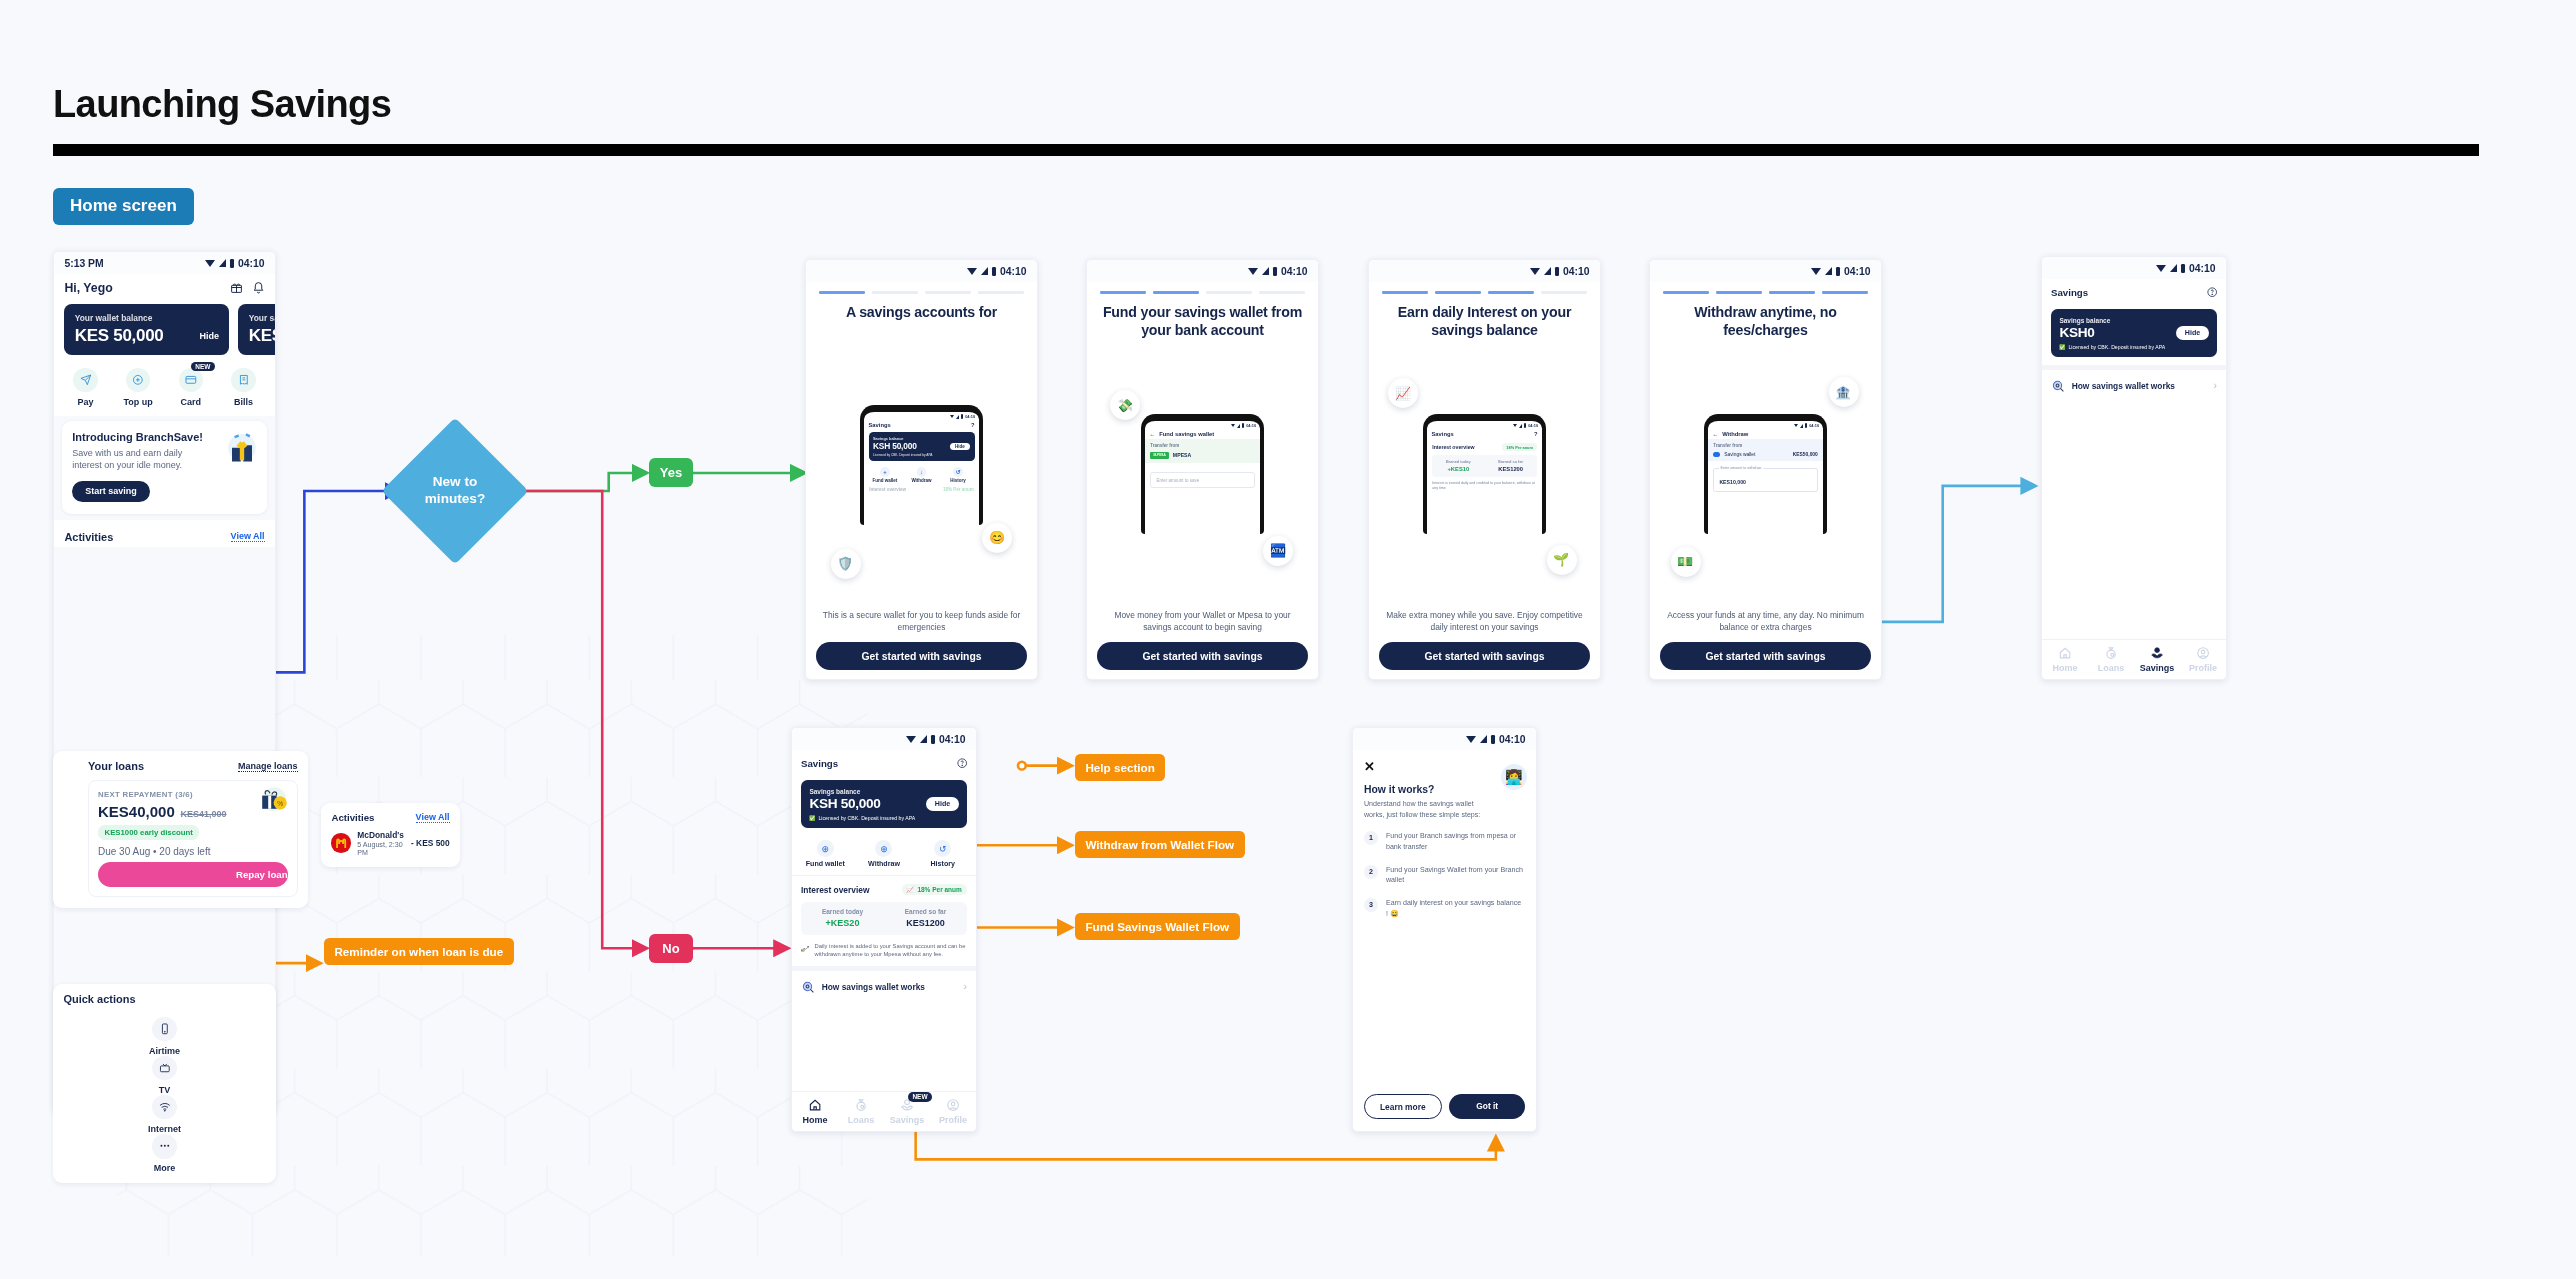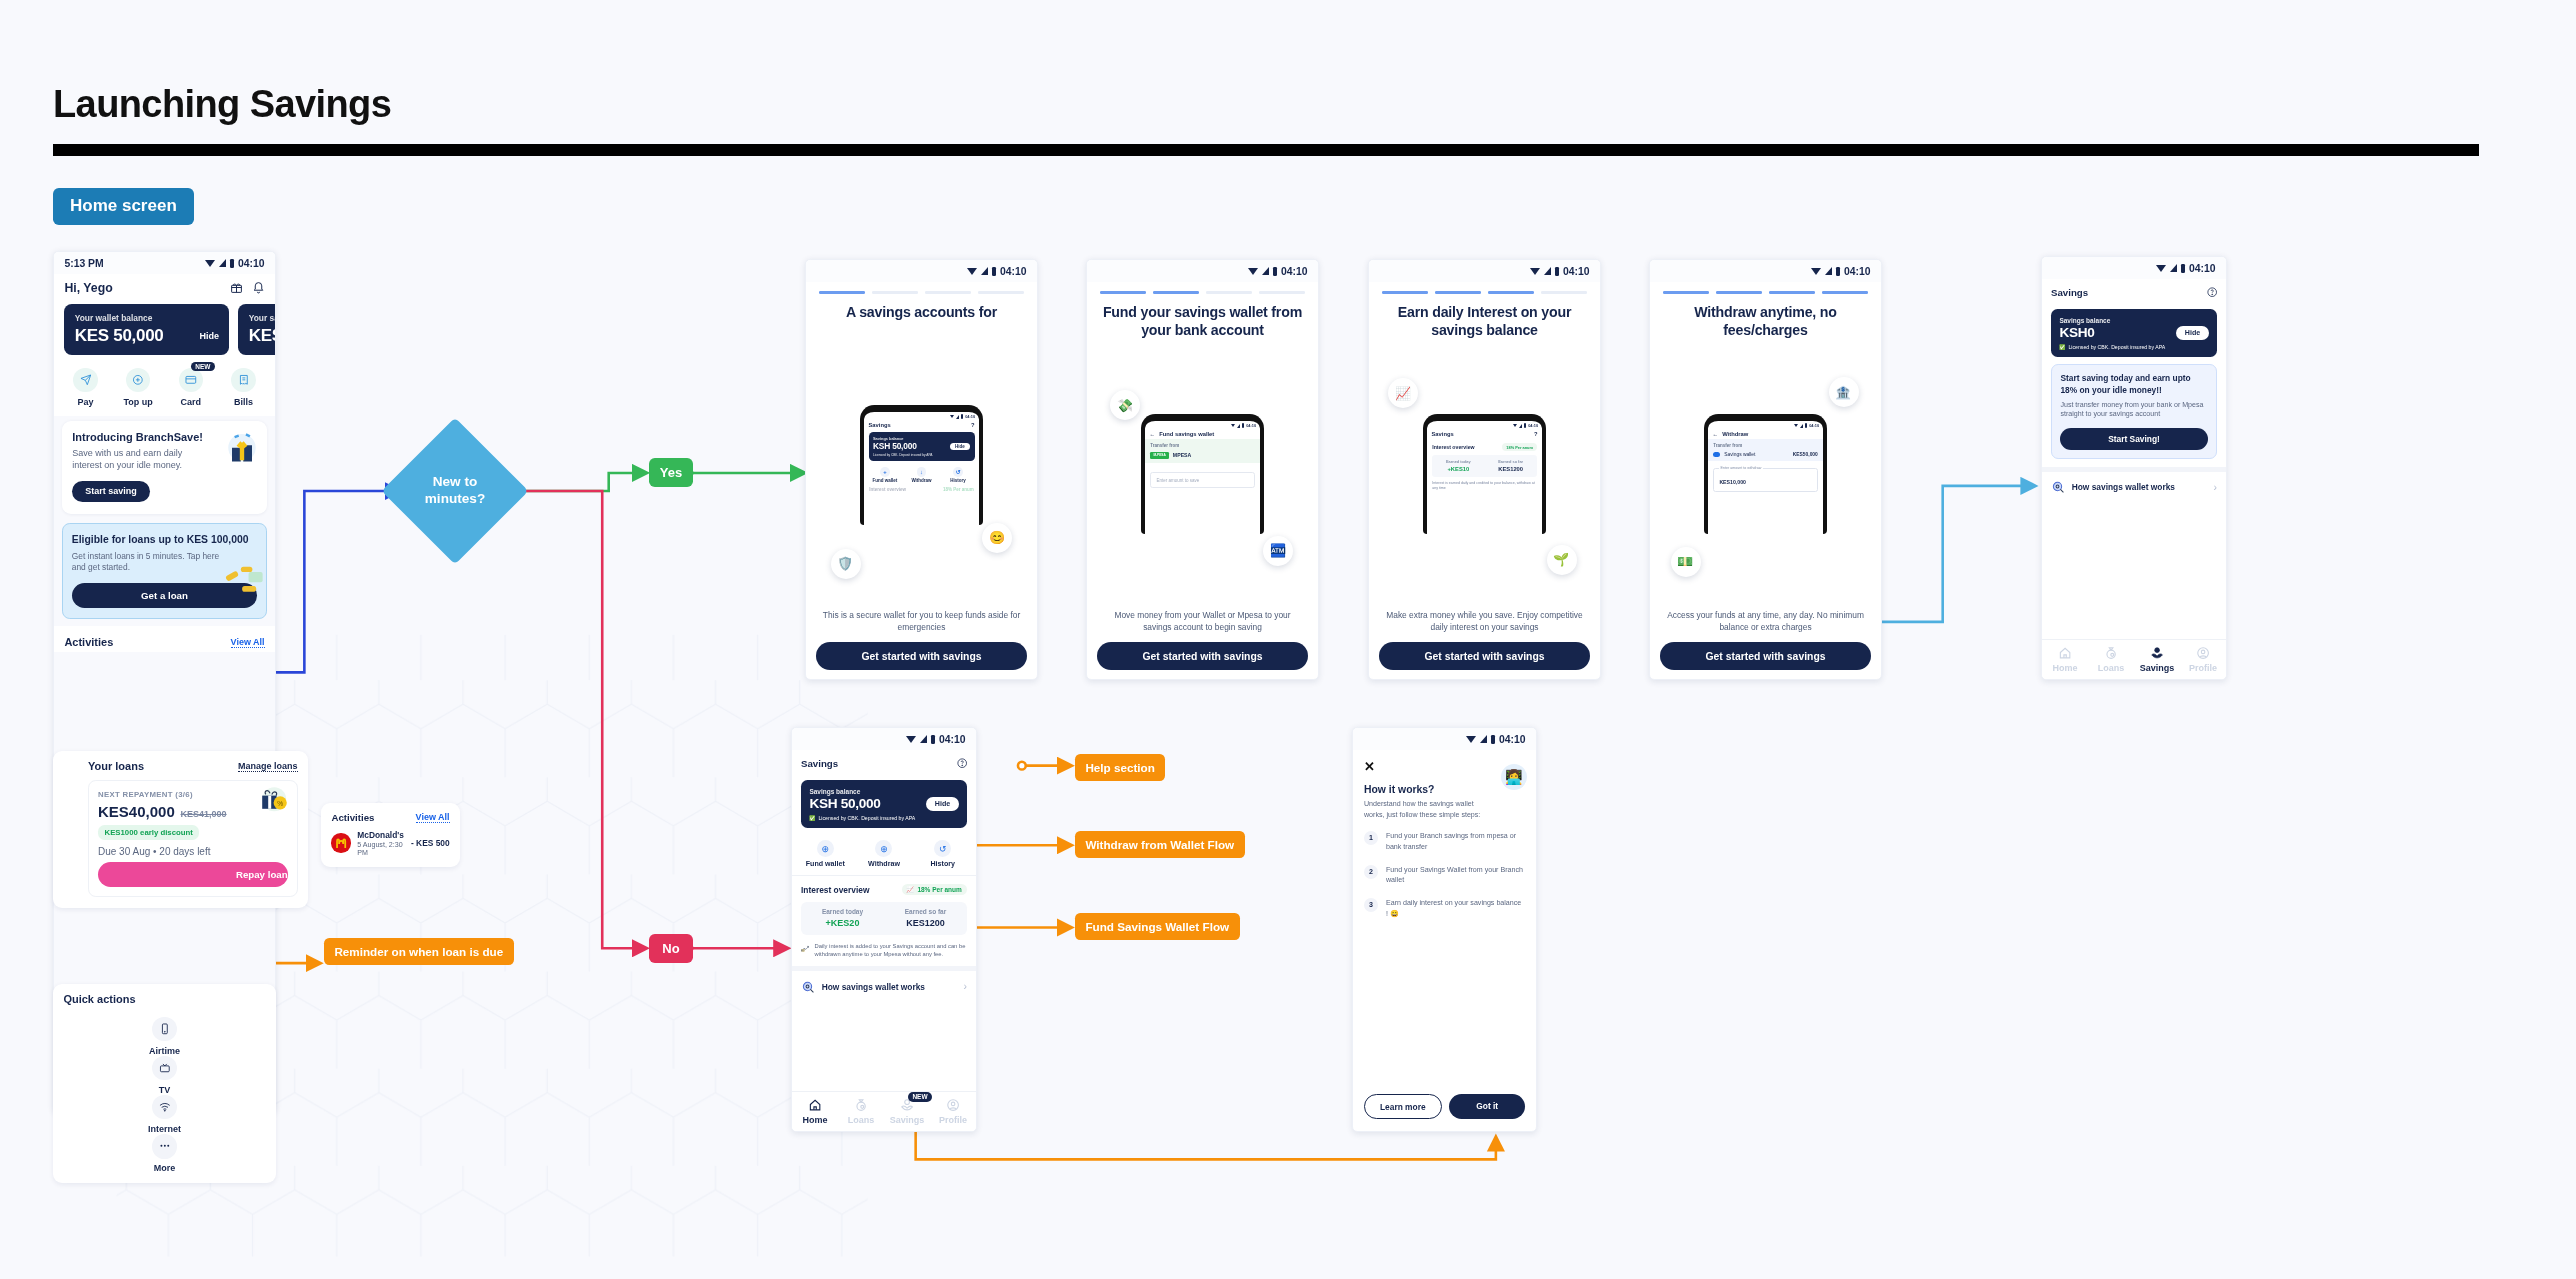--- a/index.html
+++ b/index.html
@@ -351,31 +351,20 @@
       <svg class="abs" style="right:5.2px; top:7.8px;" width="40" height="40" viewBox="0 0 64 64">
         <circle cx="32" cy="30" r="22" fill="#e8f3fc"></circle>
         <rect x="16" y="30" width="14" height="22" fill="#1e3a68"></rect>
           <rect x="34" y="26" width="14" height="26" fill="#1e3a68"></rect>
         <path d="M32 50 L32 22 M32 22 l-6 7 M32 22 l6 7" stroke="#f5c518" stroke-width="7" fill="none"></path>
         <rect x="20" y="10" width="7" height="4" fill="#4aa3e8" transform="rotate(-20 23 12)"></rect>
         <rect x="38" y="8" width="7" height="4" fill="#4aa3e8" transform="rotate(25 41 10)"></rect>
       </svg>
     </div>
 
-    <div class="loan-card">
-      <div class="loan-title">Eligible for loans up to KES 100,000</div>
-      <div class="loan-sub">Get instant loans in 5 minutes. Tap here and get started.</div>
-      <div class="loan-btn">Get a loan</div>
-      <svg class="abs" style="right:2.6px; bottom:23px;" width="45" height="32" viewBox="0 0 70 50">
-        <rect x="10" y="16" width="20" height="9" rx="4" fill="#f0c030" transform="rotate(-30 20 20)"></rect>
-        <rect x="34" y="6" width="18" height="8" rx="4" fill="#f0c030"></rect>
-        <rect x="46" y="14" width="22" height="16" rx="3" fill="#bfe7cf"></rect>
-        <rect x="36" y="36" width="22" height="9" rx="4" fill="#f0c030"></rect>
-      </svg>
-    </div>
 
     <div class="act-head">
       <div class="act-title">Activities</div>
       <div class="act-view">View All</div>
     </div>
   </div>
 
   <div class="navbar abs" style="bottom:0; left:0; right:0;">
     <div class="nav-item active">
       <svg class="nav-ico" viewBox="0 0 24 24" fill="none" stroke="#16254c" stroke-width="1.9">
@@ -764,25 +753,20 @@
     <div class="l">Savings balance</div>
     <div class="row">
       <div class="a">KSH0</div>
       <div class="sv-hide">Hide</div>
     </div>
     <div class="sv-lic">
         <span>✅</span>
         <span>Licensed by CBK. Deposit insured by APA</span>
       </div>
   </div>
-  <div class="se-promo">
-    <div class="t">Start saving today and earn upto 18% on your idle money!!</div>
-    <div class="s">Just transfer money from your bank or Mpesa straight to your savings account</div>
-    <div class="se-btn">Start Saving!</div>
-  </div>
   <div class="sv-how">
     <svg width="14.2" height="14.2" viewBox="0 0 24 24" fill="none" stroke="#4a6ad0" stroke-width="1.7">
         <circle cx="11" cy="11" r="7" fill="#c9d8fb"></circle>
         <circle cx="11" cy="11" r="2.4" stroke="#2c3b55"></circle>
         <path d="M16 16l5 5" stroke="#2c3b55"></path>
       </svg>
     <div class="t">How savings wallet works</div>
     <span style="color:#b3bdd0;">›</span>
   </div>
   <div class="navbar abs" style="bottom:0;left:0;right:0;">

